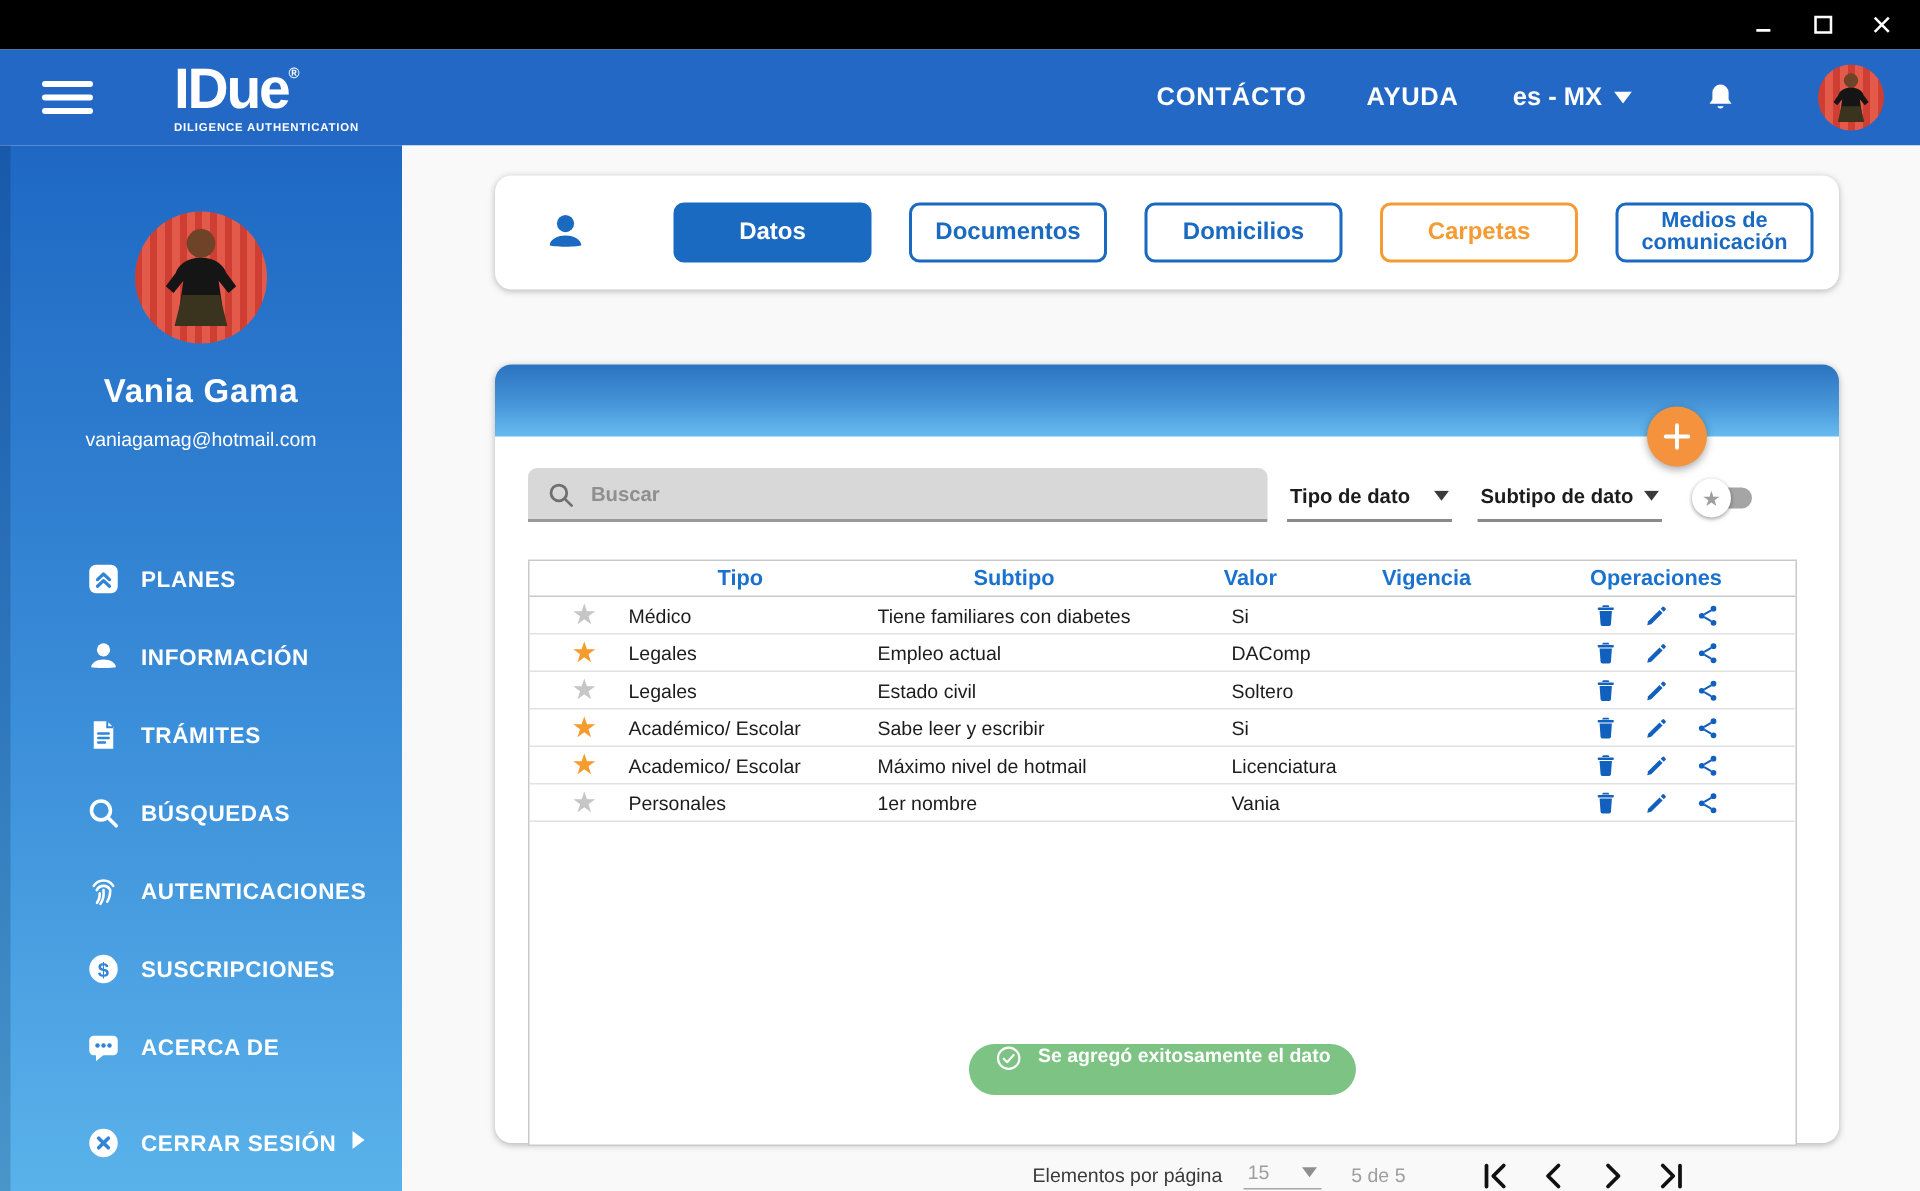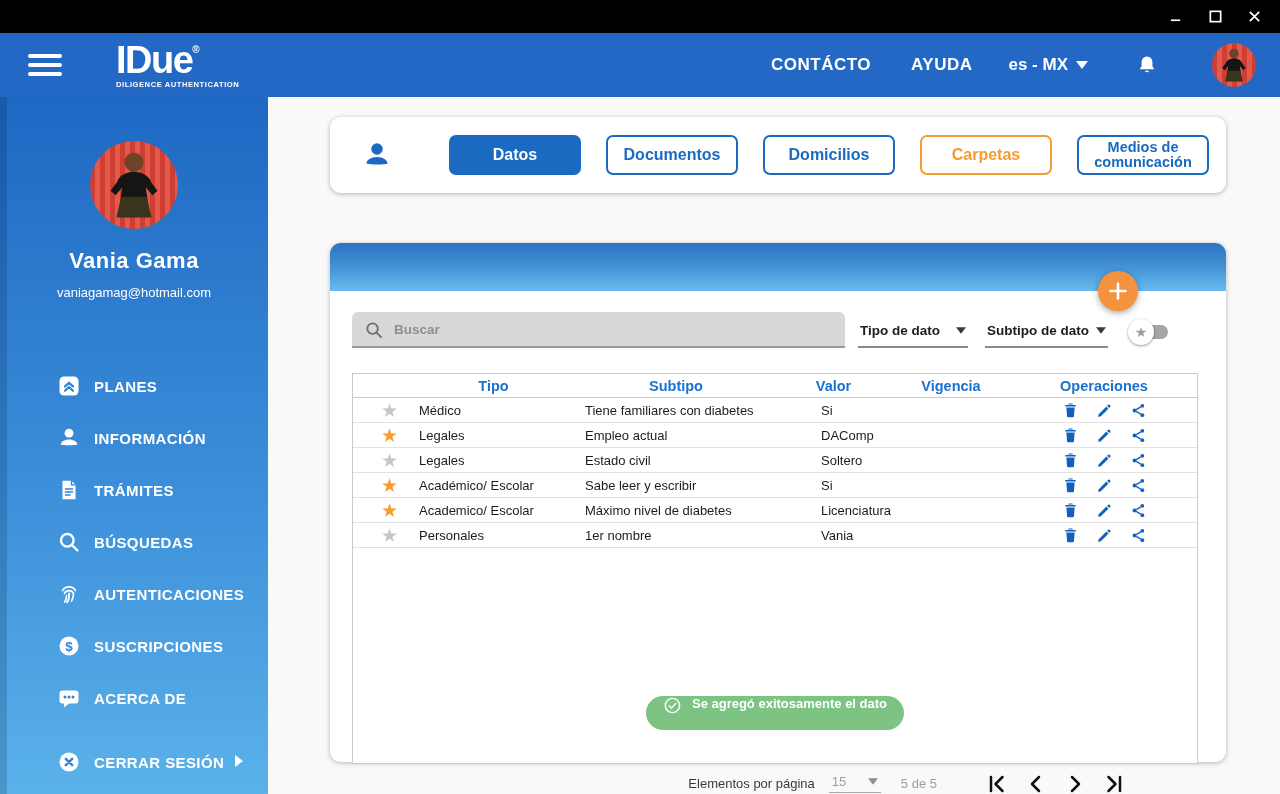--- a/index.html
+++ b/index.html
@@ -484,21 +484,21 @@
                   <circle cx="17.4" cy="18.6" r="2.7"></circle>
                   <path d="M8.7 10.7l6.5-3.8M8.7 13.3l6.5 3.8" stroke="#1260be" stroke-width="2"></path>
                 </svg>
               </span>
     </div>
   </div>
 
   <div class="trow">
     <div class="c cstar"><span class="star on">★</span></div>
     <div class="c tipo">Academico/ Escolar</div>
-    <div class="c subtipo">Máximo nivel de diabetes</div>
+    <div class="c subtipo">Máximo nivel de hotmail</div>
     <div class="c valor">Licenciatura</div>
     <div class="c vig"></div>
     <div class="c ops">
       <span class="op">
                 <svg viewBox="0 0 24 24" fill="#1260be">
                   <path d="M6.2 7.6h11.6l-.9 12.5a1.7 1.7 0 0 1-1.7 1.5H8.8a1.7 1.7 0 0 1-1.7-1.5z"></path>
                   <rect x="4.5" y="4.2" width="15" height="2.3" rx=".6"></rect>
                   <path d="M9.4 2h5.2l.9 1.7H8.5z"></path>
                 </svg>
               </span>

